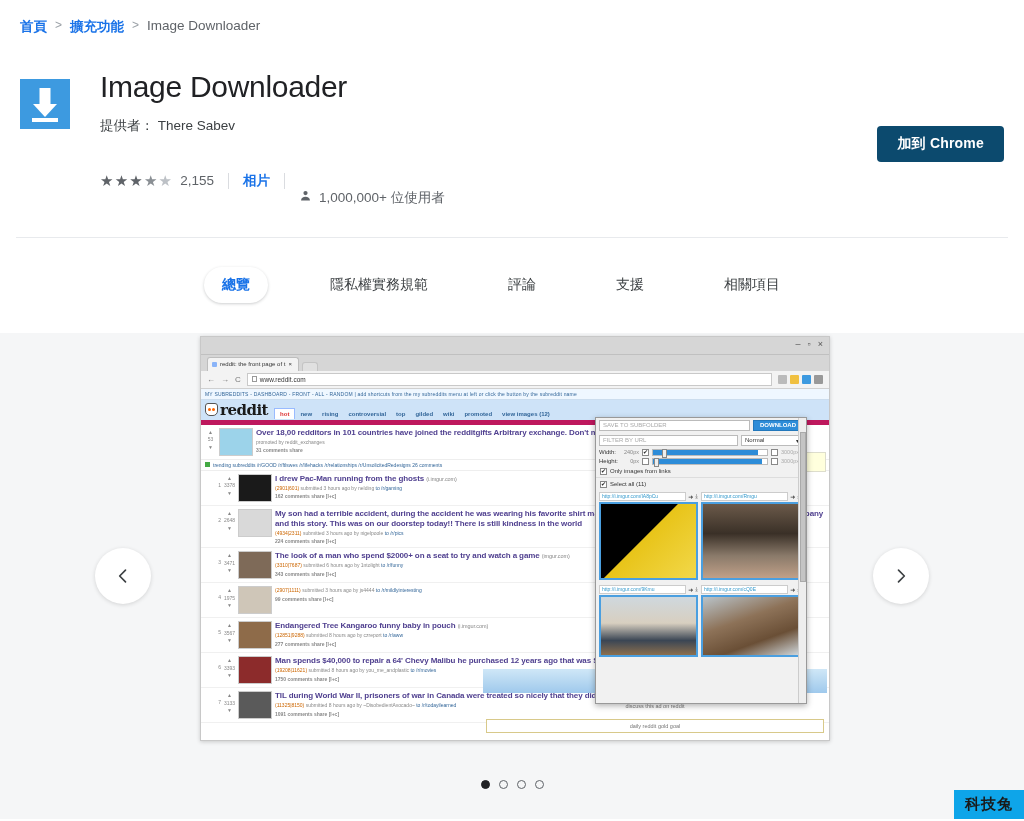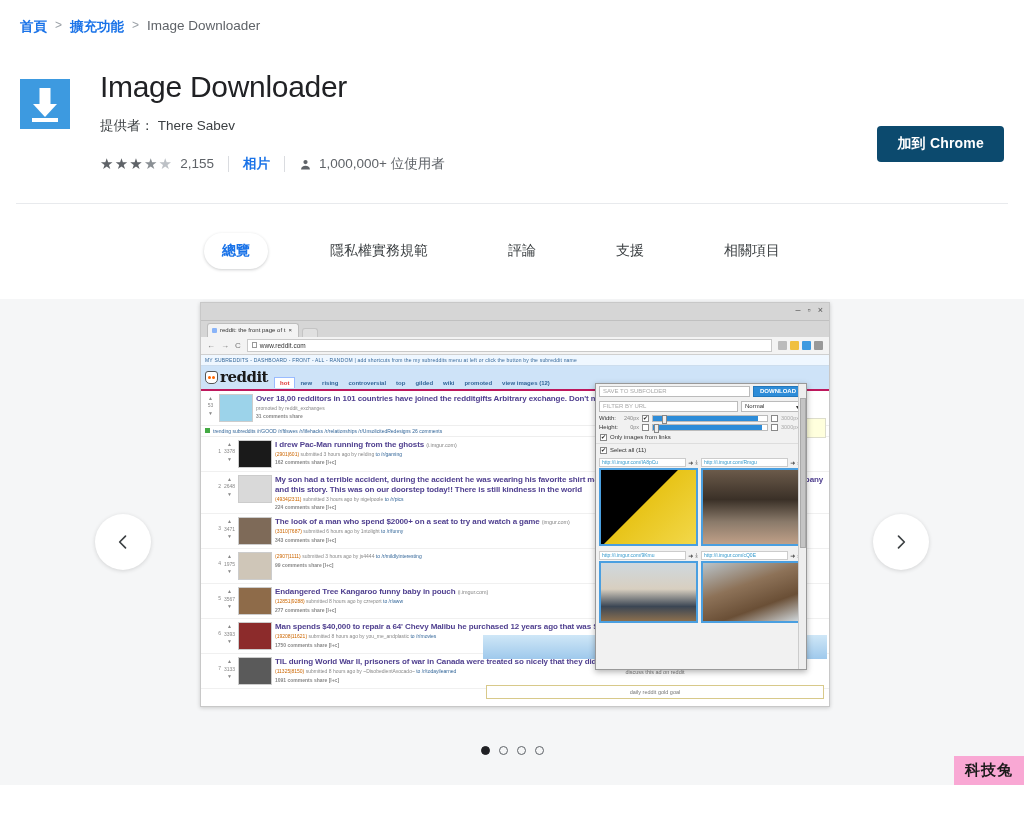--- a/index.html
+++ b/index.html
@@ -68,21 +68,21 @@
   }
   .stars { letter-spacing: 1.2px; font-size: 15px; color: #5f6368; line-height: 1; }
   .star-off { color: #bdc1c6; }
   .rating-count { margin-left: 7px; color: #5f6368; }
   .divider-v {
     display: inline-block; width: 1px; height: 16px;
     background: #dadce0; margin: 0 14px;
   }
   .category-link { color: #1a73e8; font-weight: 700; text-decoration: none; cursor: pointer; }
   .user-icon { margin-right: 7px; font-size: 13px; color: #5f6368; line-height: 1; }
-  .users-group { display: flex; align-items: flex-end; }
+  .users-group { display: flex; align-items: flex-start; margin-top: 34px; }
 
   .btn-install {
     position: absolute; right: 20px; top: 54px;
     background: #0c4a6e; color: #fff;
     border: none; border-radius: 4px;
     padding: 0 20px; height: 36px;
     font-size: 14px; font-weight: 700;
     font-family: "Liberation Sans", sans-serif;
     cursor: pointer;
     letter-spacing: 0.2px;
@@ -175,21 +175,21 @@
   
   .rd-page { position: relative; height: 352px; background: #fff; overflow: hidden; }
   .rd-topnav {
     background: #eff7ff; border-bottom: 1px solid #cde;
     font-size: 5px; color: #369; padding: 2px 4px;
     letter-spacing: .2px; white-space: nowrap;
   }
   .rd-header {
     background: #cee3f8; height: 25px;
     display: flex; padding: 0 4px;
-    border-bottom: 2px solid #be185d;
+    border-bottom: 5px solid #be185d;
   }
   .rd-logo {
     font-size: 15px; font-weight: bold; color: #1a1a1a;
     font-family: "DejaVu Serif", serif; letter-spacing: -.5px;
     display: flex; align-items: center; gap: 2px;
   }
   .rd-alien {
     width: 13px; height: 13px; background: #fff;
     border: 1px solid #555; border-radius: 3px 3px 5px 5px;
     position: relative;
@@ -358,21 +358,21 @@
     display: flex; justify-content: center; gap: 9px;
   }
   .dot {
     width: 9px; height: 9px; border-radius: 50%;
     border: 1.4px solid #5f6368; background: transparent; cursor: pointer;
   }
   .dot.active { background: #202124; border-color: #202124; }
 
   .watermark {
     position: absolute; right: 0; bottom: 0;
-    background: #f9a8d4; color: #1a1a1a;
+    background: #0ea5e9; color: #1a1a1a;
     font-size: 15px; font-weight: bold;
     padding: 5px 11px; letter-spacing: 1px;
   }
 </style>
 </head>
 <body>
 
 <div class="breadcrumb">
   <a class="crumb-link">首頁</a>
   <span class="crumb-sep">&gt;</span>

